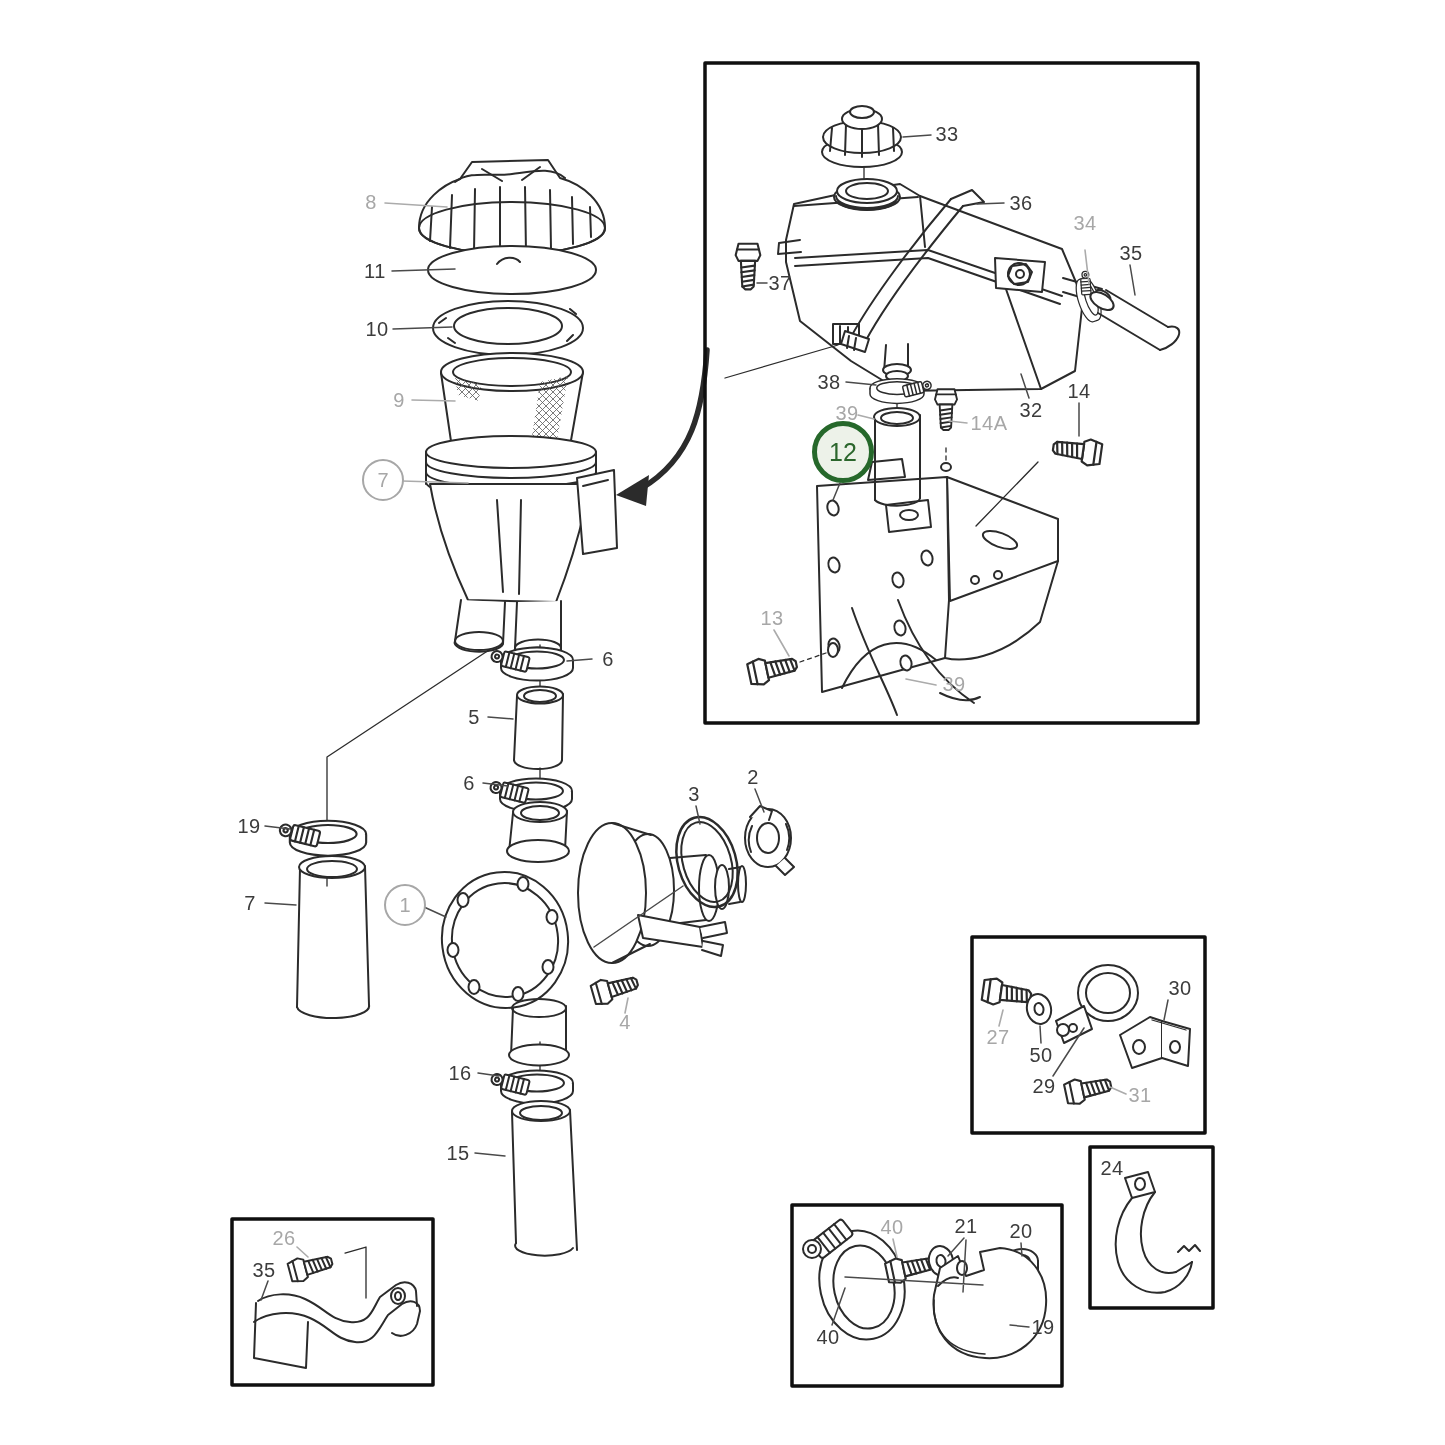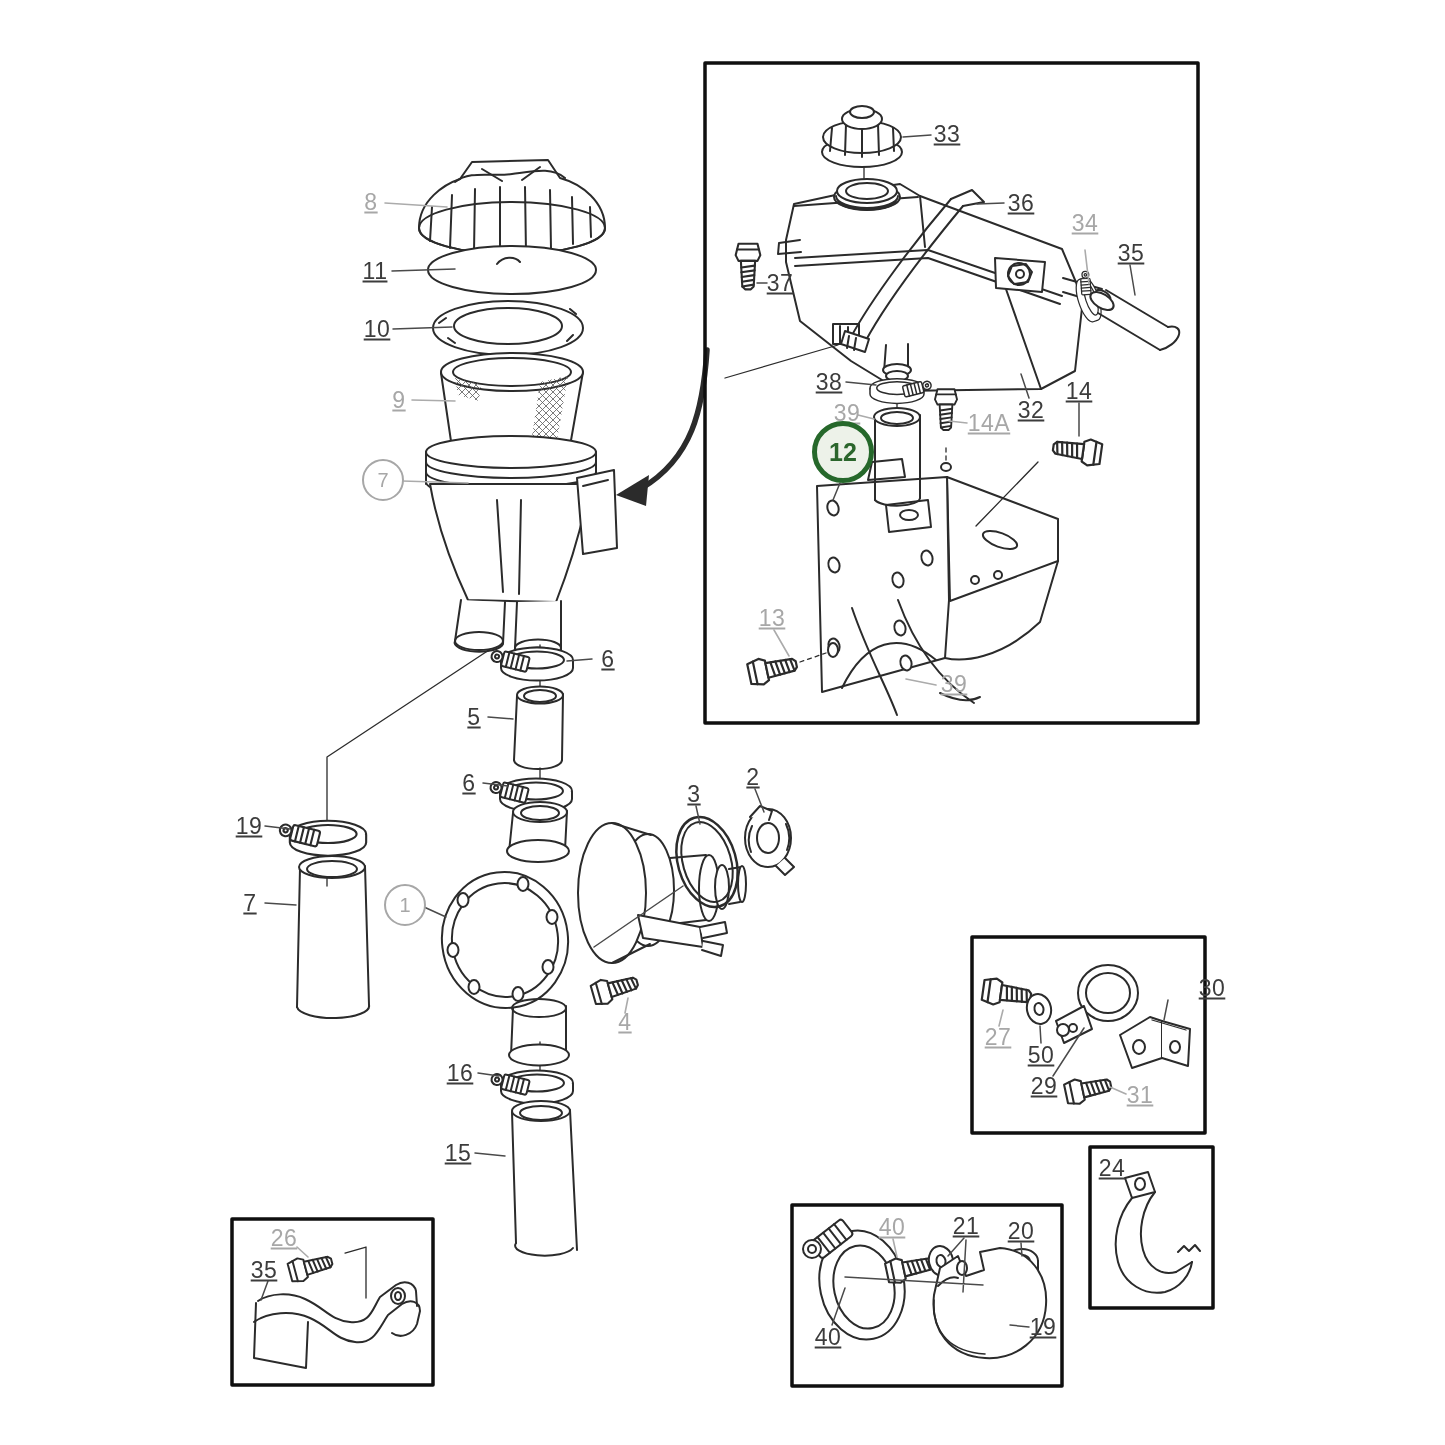--- a/index.html
+++ b/index.html
@@ -4,29 +4,29 @@
 <style>
   :root{
     --line:#2b2b2b; --label:#3c3c3c; --muted:#a7a7a7;
     --hl:#26682b; --hlfill:#edf2e9; --hltext:#2b662c; --box:#0f0f0f;
   }
   html,body{margin:0;padding:0;background:#fff;}
   #stage{position:relative;width:1445px;height:1445px;background:#fff;overflow:hidden;
          font-family:"Liberation Sans", sans-serif;}
   #stage svg{position:absolute;left:0;top:0;}
   #labels{position:absolute;left:0;top:0;width:100%;height:100%;}
-  .lbl{position:absolute;transform:translate(-50%,-50%);font-size:23px;color:var(--label);
-       letter-spacing:.5px;z-index:1;line-height:1;user-select:none;text-decoration:underline;}
+  .lbl{position:absolute;transform:translate(-50%,-50%);font-size:20px;color:var(--label);
+       letter-spacing:.5px;z-index:1;line-height:1;user-select:none;}
   .lbl.g{color:var(--muted);}
   .circ{position:absolute;transform:translate(-50%,-50%);width:38px;height:38px;border:2px solid var(--muted);
         border-radius:50%;background:#fff;color:var(--muted);display:flex;align-items:center;justify-content:center;
         font-size:20px;z-index:1;}
   .hl{position:absolute;transform:translate(-50%,-50%);width:52px;height:52px;border:5px solid var(--hl);
       border-radius:50%;background:var(--hlfill);color:var(--hltext);display:flex;align-items:center;justify-content:center;
-      font-size:25px;font-weight:bold;z-index:2;}
+      font-size:25px;font-weight:normal;z-index:2;}
 </style>
 </head>
 <body>
 
 <div id="stage">
 
 <svg width="1445" height="1445" viewBox="0 0 1445 1445">
   <defs>
     <pattern id="mesh" width="7" height="7" patternUnits="userSpaceOnUse">
       <path d="M0,0 L7,7 M7,0 L0,7" stroke="#5a5a5a" stroke-width="0.8"></path>
@@ -382,21 +382,21 @@
   <div class="lbl" style="left:1031px;top:410px">32</div>
   <div class="lbl" style="left:1079px;top:391px">14</div>
   <div class="lbl g" style="left:989px;top:423px">14A</div>
   <div class="lbl g" style="left:847px;top:413px">39</div>
   <div class="hl" style="left:843px;top:452px">
         <span>12</span>
       </div>
   <div class="lbl g" style="left:772px;top:618px">13</div>
   <div class="lbl g" style="left:954px;top:684px">39</div>
 
-  <div class="lbl" style="left:1212px;top:988px">30</div>
+  <div class="lbl" style="left:1180px;top:988px">30</div>
   <div class="lbl g" style="left:998px;top:1037px">27</div>
   <div class="lbl" style="left:1041px;top:1055px">50</div>
   <div class="lbl" style="left:1044px;top:1086px">29</div>
   <div class="lbl g" style="left:1140px;top:1095px">31</div>
 
   <div class="lbl" style="left:1112px;top:1168px">24</div>
 
   <div class="lbl g" style="left:892px;top:1227px">40</div>
   <div class="lbl" style="left:966px;top:1226px">21</div>
   <div class="lbl" style="left:1021px;top:1231px">20</div>

